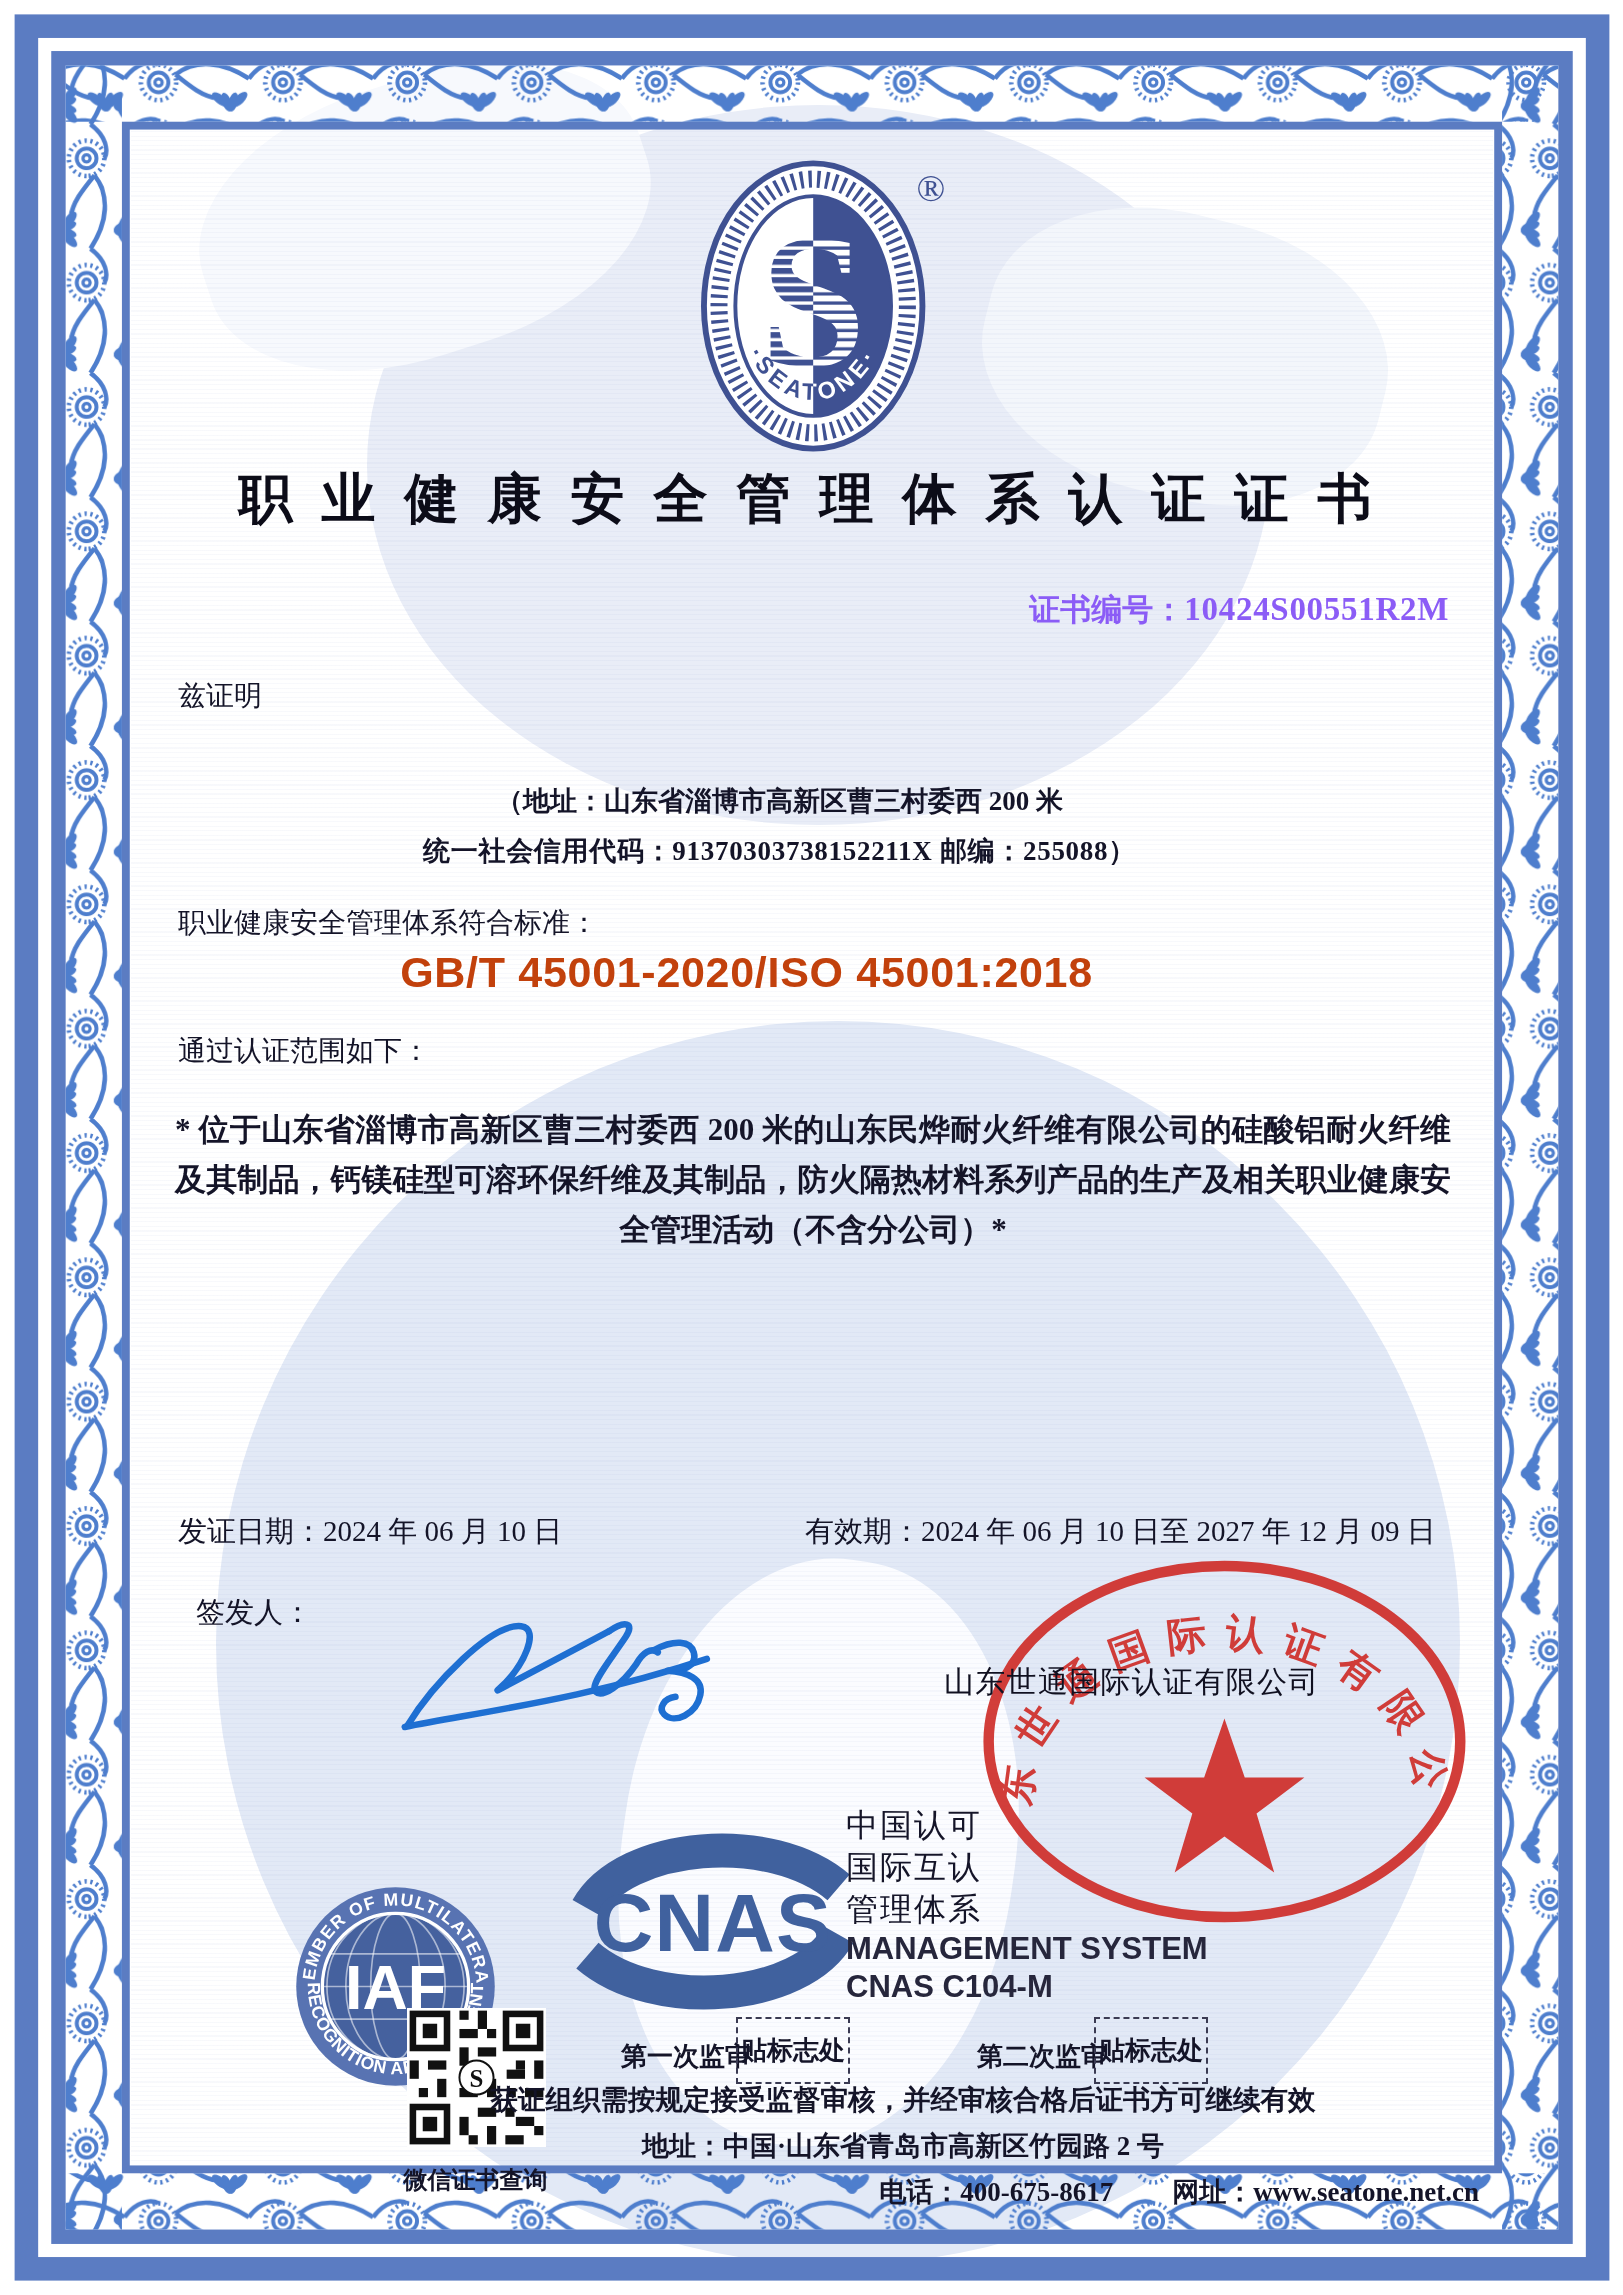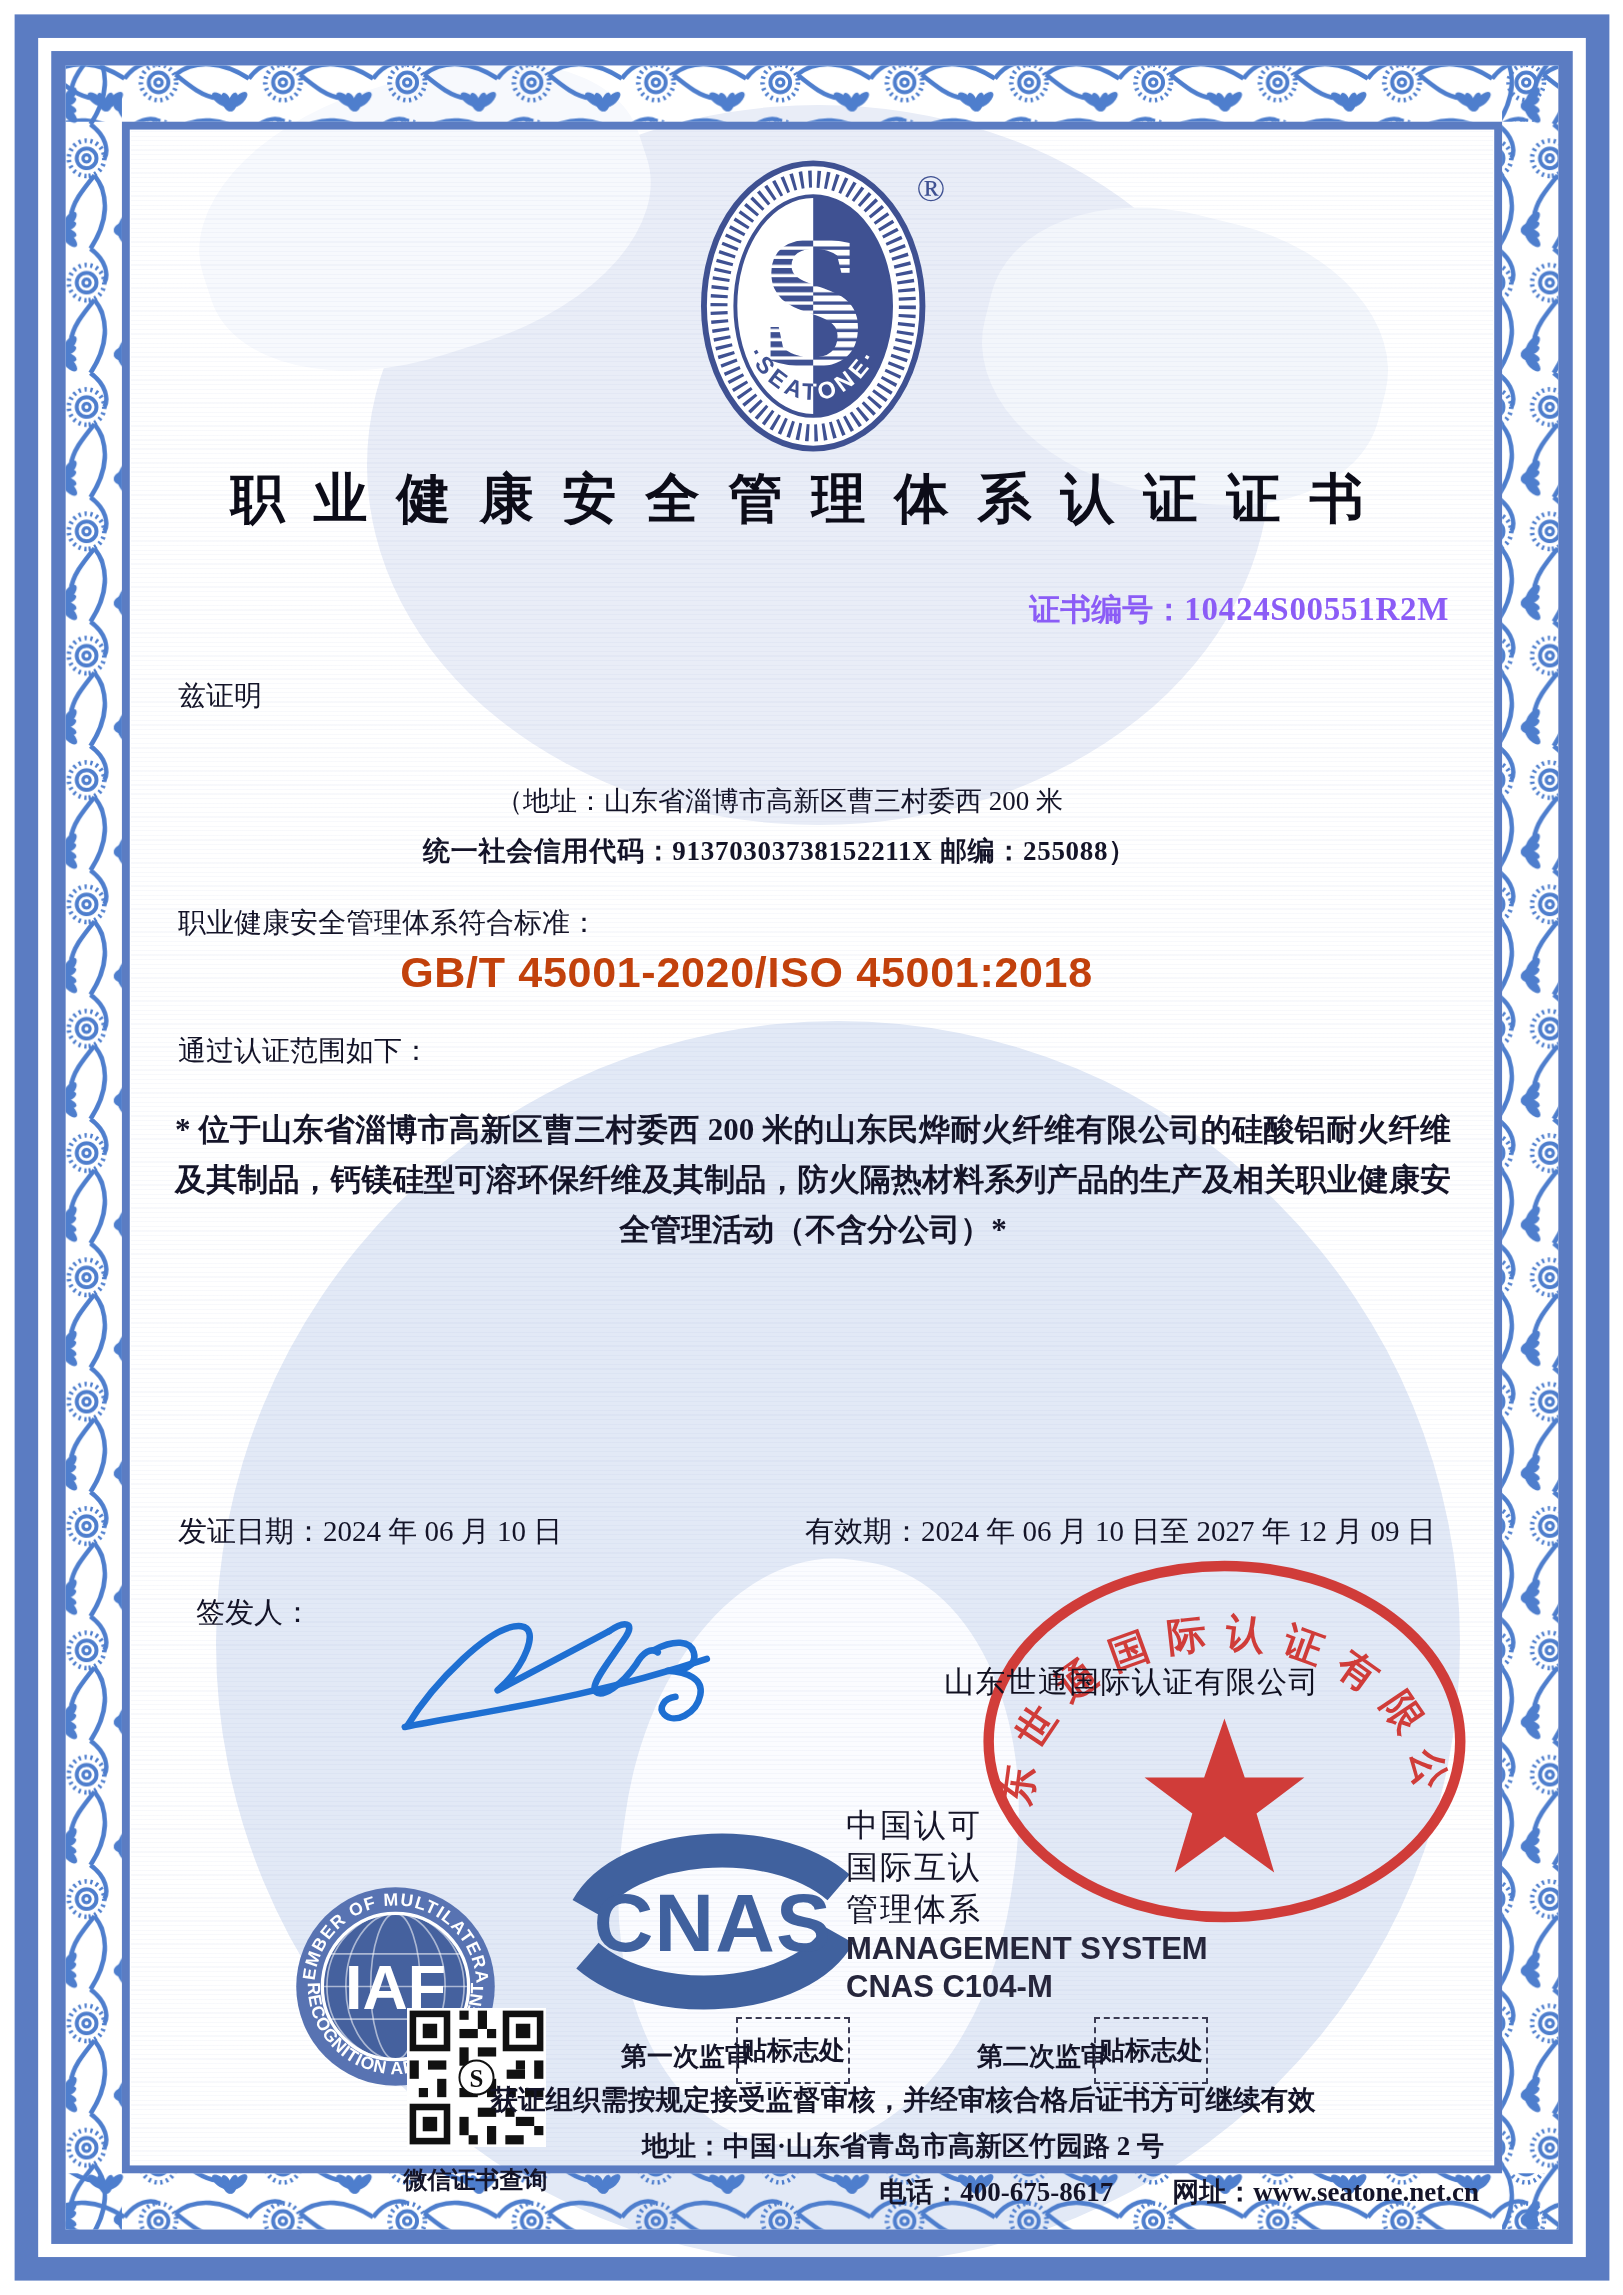--- a/index.html
+++ b/index.html
@@ -10,26 +10,26 @@
   .wm-globe{left:367px;top:105px;width:903px;height:720px;background:#e9edf7;}
   .wm-wing1{left:196px;top:79px;width:458px;height:275px;background:#f7f9fd;transform:rotate(-18deg);border-radius:45%;}
   .wm-wing2{left:982px;top:216px;width:406px;height:281px;background:#f3f6fb;transform:rotate(14deg);border-radius:45%;}
   .wm-disc{left:216px;top:1021px;width:1244px;height:1244px;background:#e2e9f6;}
   .wm-flower{left:622px;top:1558px;width:393px;height:589px;background:#fbfcff;border-radius:48%;transform:rotate(8deg);}
   .texture{position:absolute;left:131px;top:131px;right:131px;bottom:131px;
            background:repeating-linear-gradient(180deg, rgba(110,130,190,0.05) 0 1.3px, rgba(255,255,255,0) 1.3px 4.6px);}
   
   .t{position:absolute;line-height:1.25;}
   .title{left:65px;top:466px;width:1493px;text-align:center;font-size:54px;font-weight:bold;
-         letter-spacing:29px;color:#0c0c18;}
+         letter-spacing:29px;color:#0c0c18;padding-left:8px;}
   .certno{right:175px;top:589px;font-size:31px;font-weight:bold;color:#8b5cf6;}
   .certno .num{font-size:33px;letter-spacing:0.7px;}
   .intro{left:178px;top:678px;font-size:28px;}
   .company{left:92px;top:693px;width:1375px;text-align:center;font-size:45px;font-weight:bold;letter-spacing:3.9px;}
-  .addr1{left:92px;top:785px;width:1375px;text-align:center;font-size:27px;font-weight:normal;}
+  .addr1{left:92px;top:785px;width:1375px;text-align:center;font-size:27px;font-weight:bold;}
   .addr2{left:92px;top:835px;width:1375px;text-align:center;font-size:27px;font-weight:bold;letter-spacing:0.7px;}
   .stdlabel{left:178px;top:905px;font-size:28px;}
   .standard{left:92px;top:946px;width:1309px;text-align:center;font-size:43px;font-weight:bold;
             font-family:"Liberation Sans", sans-serif;letter-spacing:0.7px;color:#c2410c;}
   .scopelabel{left:178px;top:1033px;font-size:28px;}
   .scope{left:175px;top:1105px;width:1276px;font-size:31px;font-weight:bold;line-height:50px;
          text-align:justify;text-align-last:center;}
   .legal{left:178px;top:1343px;width:1275px;font-size:25.5px;line-height:45px;text-align:justify;color:#181830;}
   .issue{left:178px;top:1513px;font-size:29px;font-weight:500;}
   .valid{left:805px;top:1513px;font-size:29px;font-weight:500;}

